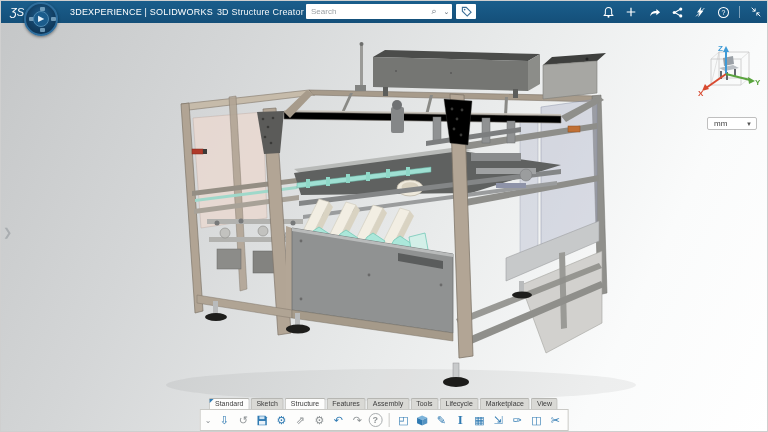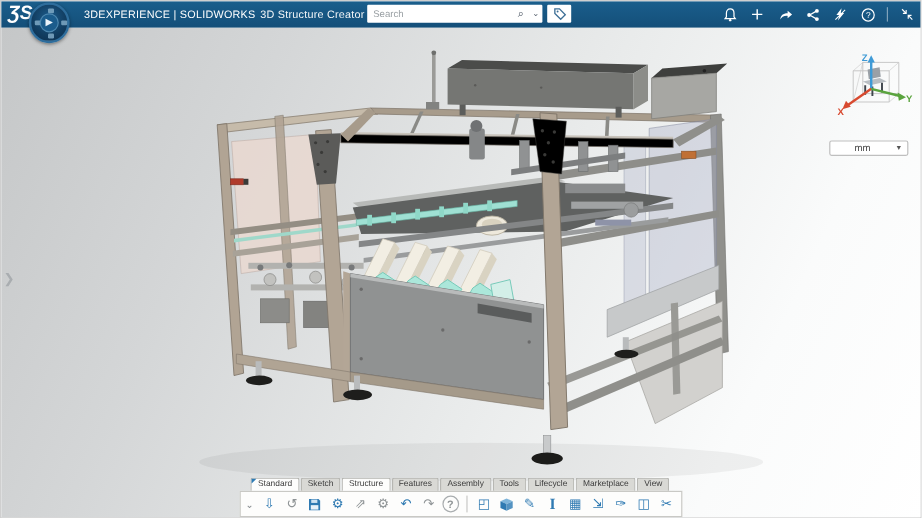--- a/index.html
+++ b/index.html
@@ -1,22 +1,22 @@
 <!DOCTYPE html>
 <html><head>
 <meta charset="utf-8">
 <style>
   html,body{margin:0;padding:0;background:#e8e8e8;font-family:"Liberation Sans",sans-serif;}
   .stage{position:relative;width:768px;height:432px;background:#fff;overflow:hidden;border:1px solid #cfcfcf;box-sizing:border-box;}
 
   
   .titlebar{position:absolute;left:0;top:0;width:768px;height:22px;
     background:linear-gradient(#1a5e8c,#144f79);display:flex;align-items:center;z-index:20;}
-  .logo3ds{width:22px;height:20px;margin-left:5px;color:#fff;font-weight:bold;font-style:italic;
-    font-size:16px;line-height:20px;text-align:center;flex:0 0 auto;}
+  .logo3ds{width:22px;height:20px;margin-left:5px;color:#fff;font-weight:normal;font-style:italic;
+    font-size:11px;line-height:20px;text-align:center;flex:0 0 auto;}
   .compass{position:absolute;left:23px;top:1px;width:34px;height:34px;border-radius:50%;
     background:radial-gradient(circle at 50% 38%,#1d5d8e 0%,#123f63 55%,#0c2c49 100%);
     border:2px solid #2e6d9c;box-sizing:border-box;z-index:25;box-shadow:0 1px 3px rgba(0,0,0,.45);}
   .compass .play{position:absolute;left:50%;top:50%;width:16px;height:16px;margin:-8px 0 0 -8px;
     border-radius:50%;background:#1b5c8c;border:1px solid #4d88b0;box-sizing:border-box;
     color:#eaf3fa;font-size:8px;line-height:14px;text-align:center;}
   .compass .qdot{position:absolute;width:5px;height:4px;background:#7fa9c6;border-radius:1px;opacity:.85;}
   .brand{margin-left:42px;color:#ffffff;font-size:9px;letter-spacing:.2px;white-space:nowrap;}
   .brand b{font-weight:normal;}
   .brand .app{font-weight:normal;opacity:.95;margin-left:4px;}
@@ -30,22 +30,22 @@
     display:flex;align-items:center;justify-content:center;}
   .tb-icons{position:absolute;right:6px;top:0;height:22px;display:flex;align-items:center;gap:9px;}
   .tb-ic{width:14px;height:14px;display:flex;align-items:center;justify-content:center;}
   .tb-sep{width:1px;height:12px;background:rgba(255,255,255,.45);}
 
   
   .viewport{position:absolute;left:0;top:22px;width:768px;height:410px;
     background:linear-gradient(115deg,#c5c7c8 0%,#d4d6d7 25%,#e9ebeb 55%,#fafbfb 80%,#ffffff 100%);}
   .machine{position:absolute;left:0;top:0;}
   .triad{position:absolute;right:8px;top:20px;}
-  .unitbox{position:absolute;right:12px;top:94px;width:66px;height:13px;background:#fff;
-    border:1px solid #bfbfbf;border-radius:2px;display:flex;align-items:center;box-sizing:border-box;padding-left:14px;}
+  .unitbox{position:absolute;right:12px;top:94px;width:50px;height:13px;background:#fff;
+    border:1px solid #bfbfbf;border-radius:2px;display:flex;align-items:center;box-sizing:border-box;}
   .unitbox .uval{flex:1;font-size:8px;color:#444;padding-left:6px;}
   .unitbox .uarr{font-size:6px;color:#555;padding-right:4px;}
   .leftchev{position:absolute;left:2px;top:203px;color:#a9adb0;font-size:11px;cursor:pointer;}
 
   
   .btoolbar{position:absolute;left:50%;bottom:0;transform:translateX(-50%);z-index:15;
     display:flex;flex-direction:column;align-items:center;}
   .tabsrow{display:flex;align-items:flex-end;}
   .tab{position:relative;font-size:7px;color:#3c3c3c;background:#d9d9d5;border:1px solid #b6b6b2;
     border-bottom:0;padding:1px 5px 2px 5px;margin-right:1px;border-radius:2px 2px 0 0;cursor:pointer;white-space:nowrap;}

